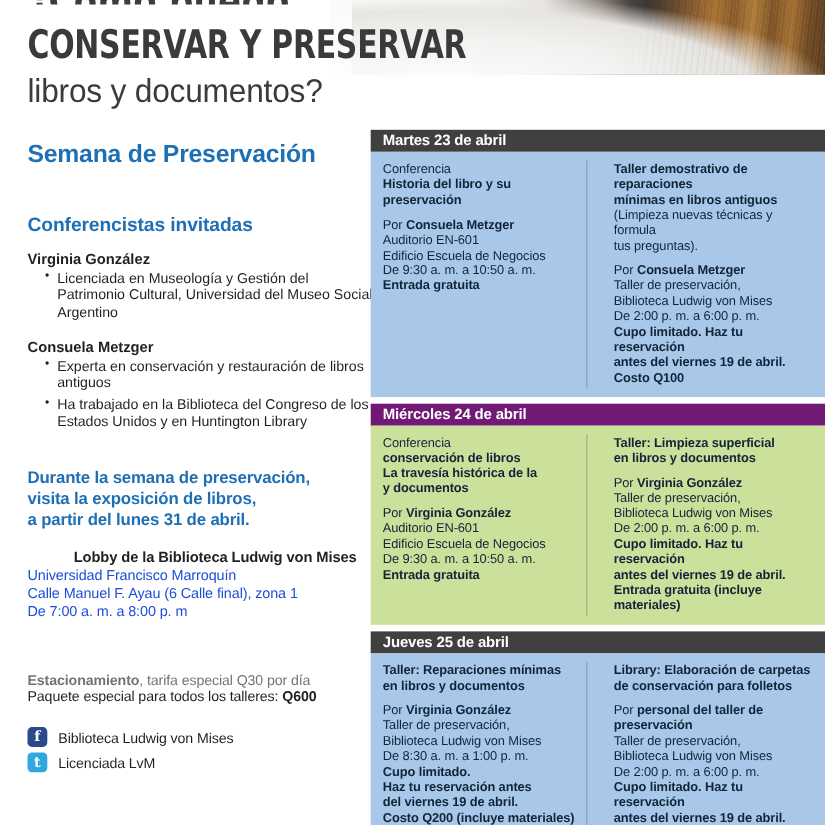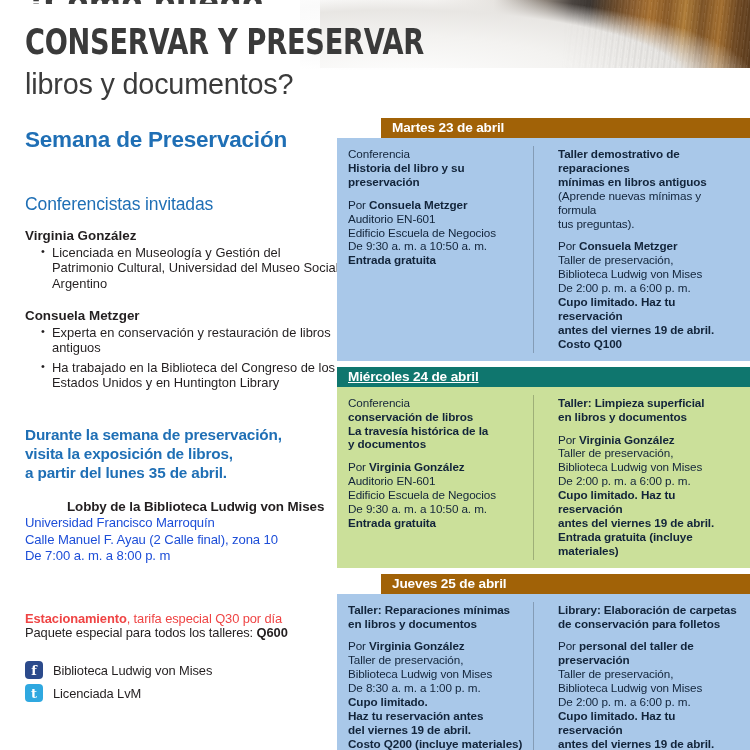--- a/index.html
+++ b/index.html
@@ -54,58 +54,58 @@
     position:absolute;left:25px;top:67px;
     font-size:30px;line-height:34px;font-weight:400;color:#3b3b3b;
     letter-spacing:-0.2px;white-space:nowrap;
     transform:scaleX(0.96);transform-origin:left top;
   }
 
   
   .left{position:absolute;left:0;top:118px;width:332px;height:632px;background:#fff;}
   .h-week{position:absolute;left:25px;top:9px;font-size:22.5px;font-weight:700;color:#1f6fb5;letter-spacing:-.2px;white-space:nowrap;}
   .h-week-sub{position:absolute;left:25px;top:35px;font-size:13.2px;font-weight:700;color:#1f6fb5;letter-spacing:-.1px;white-space:nowrap;}
-  .h-speakers{position:absolute;left:25px;top:76px;font-size:17.5px;font-weight:400;color:#1f6fb5;letter-spacing:-.1px;white-space:nowrap;}
+  .h-speakers{position:absolute;left:25px;top:76px;font-size:17.5px;font-weight:700;color:#1f6fb5;letter-spacing:-.1px;white-space:nowrap;}
 
   .sp-name{position:absolute;left:25px;font-size:13.4px;font-weight:700;color:#231f20;white-space:nowrap;}
   .sp-list{position:absolute;left:40px;width:300px;}
   .sp-item{position:relative;padding-left:12px;font-size:12.9px;line-height:15.4px;color:#231f20;margin-bottom:4px;}
   .sp-item:before{content:"•";position:absolute;left:1px;top:-1px;font-size:11px;color:#231f20;}
 
   .promo{position:absolute;left:25px;top:283px;font-size:15.3px;line-height:19px;font-weight:700;color:#1f6fb5;letter-spacing:-.15px;margin-top:24px;}
 
   .venue{position:absolute;left:25px;top:380px;width:300px;}
   .venue b{font-size:13.4px;font-weight:700;color:#231f20;display:block;line-height:17px;letter-spacing:-.1px;padding-left:42px;}
   .venue span{font-size:13.1px;color:#1d4ed8;display:block;line-height:16.6px;letter-spacing:-.1px;}
 
   .price{position:absolute;left:25px;top:462px;font-size:12.9px;color:#231f20;letter-spacing:-.1px;white-space:nowrap;margin-top:45px;}
   .price b{font-weight:700;}
-  .parking{position:absolute;left:25px;top:493px;font-size:12.9px;color:#ef4444;letter-spacing:-.1px;white-space:nowrap;}
+  .parking{position:absolute;left:25px;top:493px;font-size:12.9px;color:#737373;letter-spacing:-.1px;white-space:nowrap;}
   .parking b{font-weight:700;}
 
   .social{position:absolute;left:25px;top:543px;}
   .social-row{display:flex;align-items:center;margin-bottom:5px;}
   .ic{width:18px;height:18px;border-radius:4px;display:inline-flex;align-items:center;justify-content:center;
      color:#fff;font-weight:700;font-size:13px;font-family:"DejaVu Serif",serif;margin-right:10px;flex:0 0 auto;}
   .ic-fb{background:#2b4a8b;}
   .ic-tw{background:#2fa8e0;}
   .social-label{font-size:12.9px;color:#231f20;font-weight:400;letter-spacing:-.1px;white-space:nowrap;}
 
   
   .panels{position:absolute;left:337px;top:118px;width:413px;height:632px;}
   .day{position:relative;width:413px;margin-bottom:6px;}
   .day-head{height:20px;line-height:20px;padding-left:11px;font-size:13.6px;font-weight:700;color:#fff;letter-spacing:-.15px;}
   .day-body{display:flex;padding:9px 8px 10px 11px;position:relative;}
   .col{width:50%;box-sizing:border-box;padding-right:9px;}
   .col.right{padding-left:13px;padding-right:2px;}
   .divider{position:absolute;left:196px;top:8px;bottom:8px;width:1px;background:rgba(0,0,0,.22);}
 
-  .blue .day-head, .day.blue-day .day-head{background:#a16207;margin-left:44px;}
+  .blue .day-head, .day.blue-day .day-head{background:#404040;}
   .day.blue-day .day-body{background:#a9c8e9;}
-  .day.green-day .day-head{background:#0f766e;text-decoration:underline;}
+  .day.green-day .day-head{background:#701a75;}
   .day.green-day .day-body{background:#cbe09a;}
 
   .p{font-size:11.7px;line-height:13.9px;color:#12243a;margin:0 0 0 0;letter-spacing:-.1px;}
   .p.b{font-weight:700;}
   .gap{height:9px;}
 </style>
 </head>
 <body>
 
 <div id="poster">
@@ -130,27 +130,27 @@
         <div class="sp-name" style="top: 190px;">Consuela Metzger</div>
         <div class="sp-list" style="top: 207px;">
           <div class="sp-item">Experta en conservación y restauración de libros antiguos</div>
           <div class="sp-item">Ha trabajado en la Biblioteca del Congreso de los Estados Unidos y en Huntington Library</div>
         </div>
       </div>
 
     <div class="promo">
         <div>Durante la semana de preservación,</div>
         <div>visita la exposición de libros,</div>
-        <div>a partir del lunes 35 de abril.</div>
+        <div>a partir del lunes 31 de abril.</div>
       </div>
 
     <div class="venue">
       <b>Lobby de la Biblioteca Ludwig von Mises</b>
       <span>Universidad Francisco Marroquín</span>
-      <span>Calle Manuel F. Ayau (2 Calle final), zona 10</span>
+      <span>Calle Manuel F. Ayau (6 Calle final), zona 1</span>
       <span>De 7:00 a. m. a 8:00 p. m</span>
     </div>
 
     <div class="price">
       <span>Paquete especial para todos los talleres: </span><b>Q600</b>
     </div>
 
     <div class="parking">
       <b>Estacionamiento</b><span>, tarifa especial Q30 por día</span>
     </div>
@@ -178,21 +178,21 @@
             <div class="p">Por <b>Consuela Metzger</b></div>
             <div class="p">Auditorio EN-601</div>
             <div class="p">Edificio Escuela de Negocios</div>
             <div class="p">De 9:30 a. m. a 10:50 a. m.</div>
             <div class="p b">Entrada gratuita</div>
           </div>
           <div class="divider"></div>
           <div class="col right">
             <div class="p b">Taller demostrativo de reparaciones</div>
             <div class="p b">mínimas en libros antiguos</div>
-            <div class="p">(Aprende nuevas mínimas y formula</div>
+            <div class="p">(Limpieza nuevas técnicas y formula</div>
             <div class="p">tus preguntas).</div>
             <div class="gap"></div>
             <div class="p">Por <b>Consuela Metzger</b></div>
             <div class="p">Taller de preservación,</div>
             <div class="p">Biblioteca Ludwig von Mises</div>
             <div class="p">De 2:00 p. m. a 6:00 p. m.</div>
             <div class="p b">Cupo limitado.  Haz tu reservación</div>
             <div class="p b">antes del viernes 19 de abril.</div>
             <div class="p b">Costo Q100</div>
           </div>

